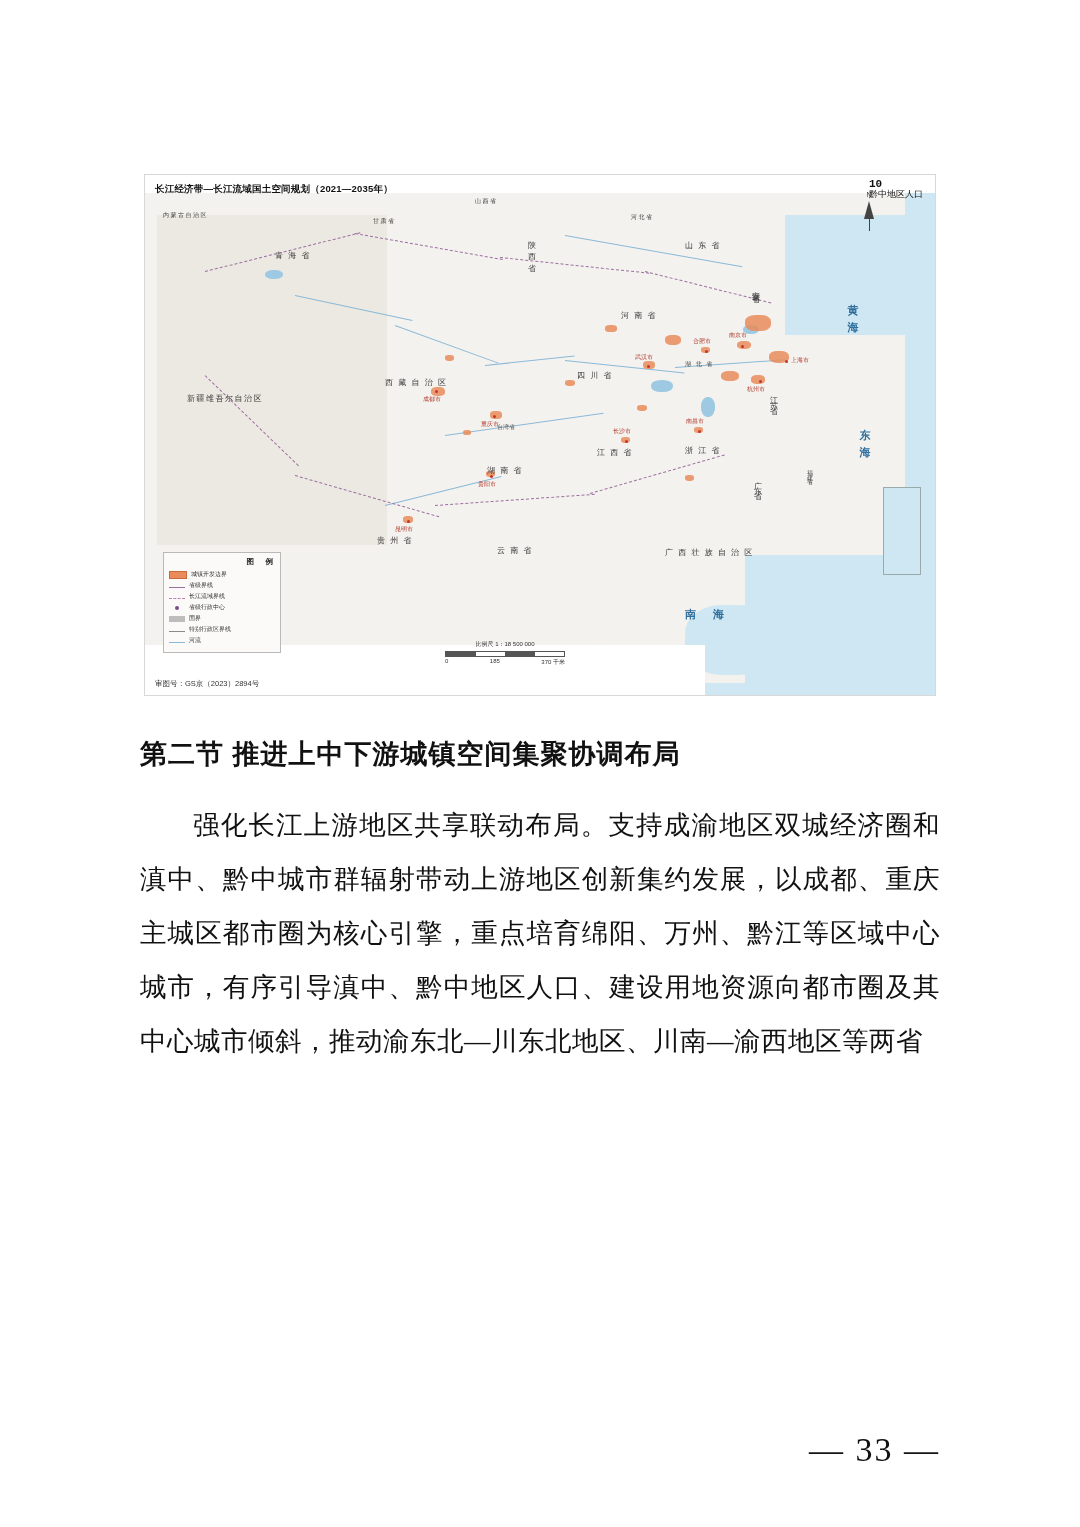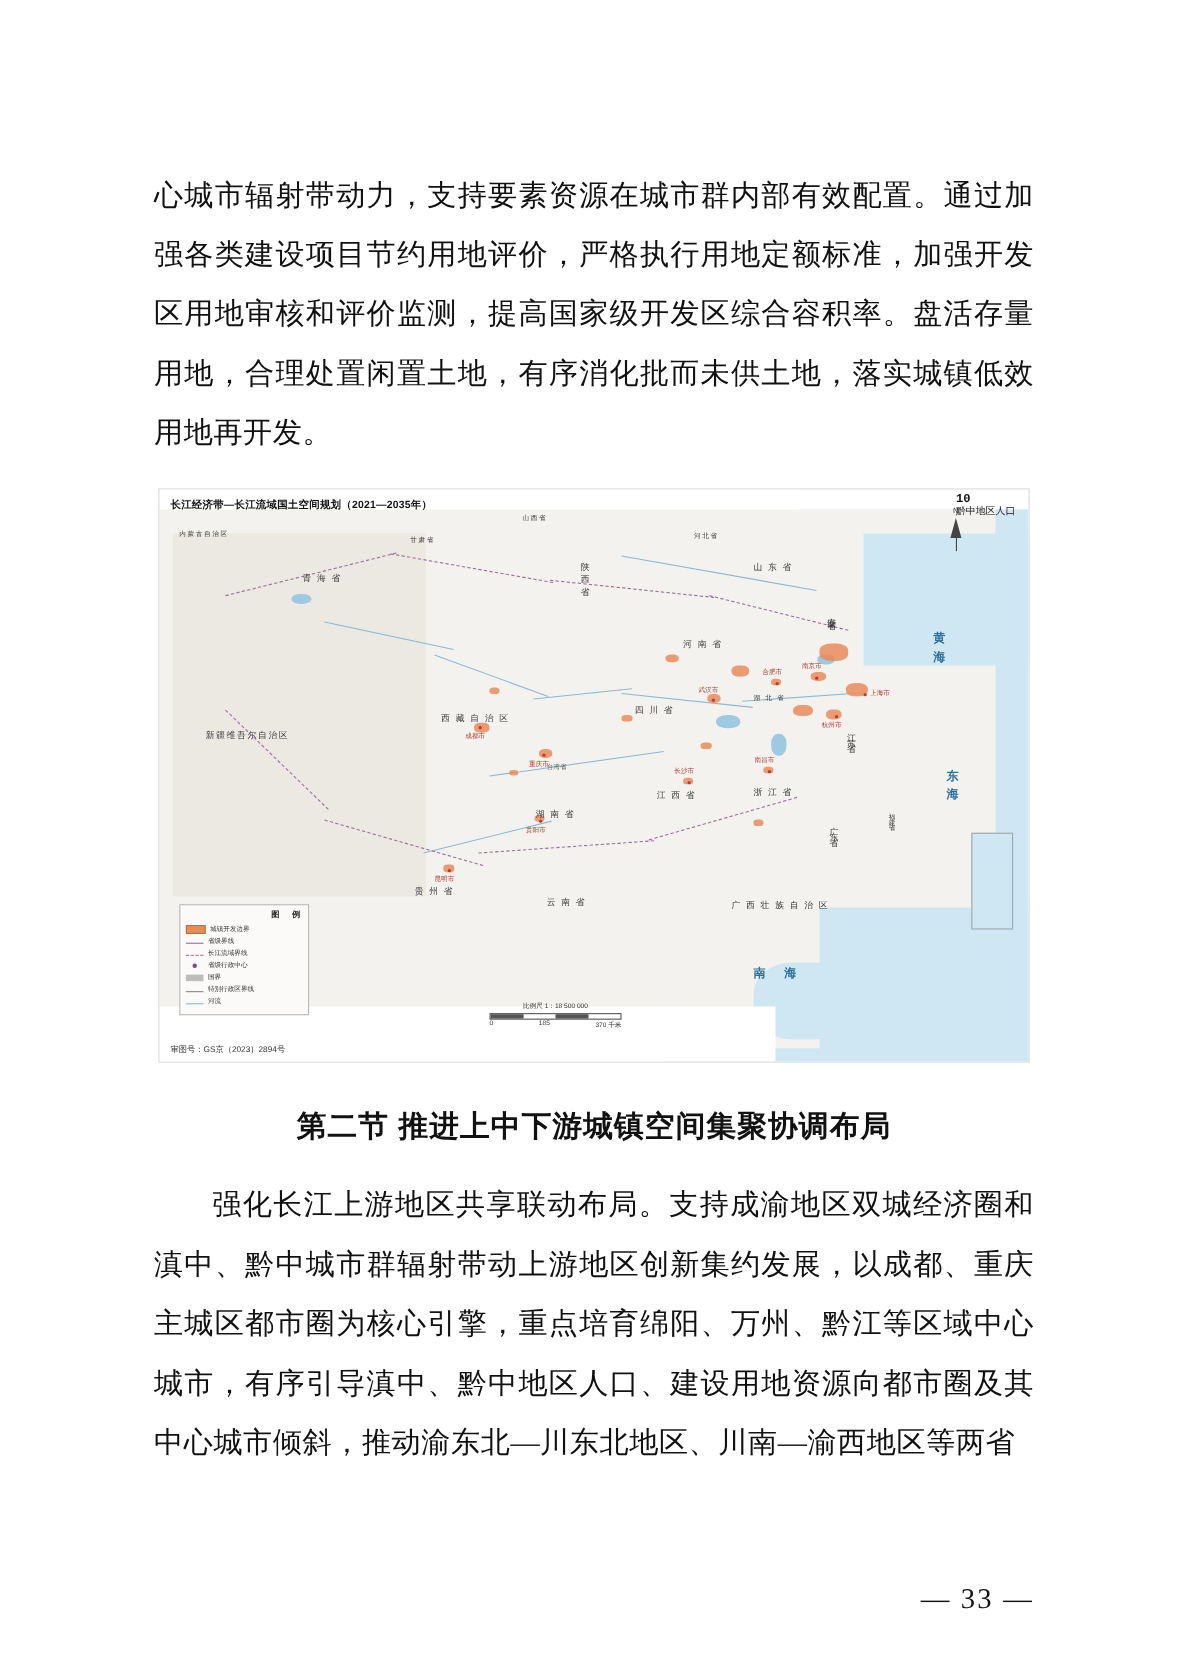--- a/index.html
+++ b/index.html
@@ -170,39 +170,37 @@
   .scalebar .ticks{display:flex;justify-content:space-between;}
 
   
   .inset{
     position:absolute;right:14px;bottom:120px;width:36px;height:86px;
     border:1px solid #9aa;background:#cfe7f2;
   }
 
   
   .section-heading{
-    text-align:center;
     font-family:"Liberation Sans",sans-serif;
     font-weight:bold;
     font-size:27px;
     letter-spacing:1px;
     margin:40px 0 26px 0;
   }
   .page-number{
     position:absolute;
     right:140px;bottom:58px;
-    font-size:26px;letter-spacing:2px;
+    font-size:34px;letter-spacing:2px;
   }
 </style>
 </head>
 <body>
 
 <div class="page">
 
-  <p class="para">心城市辐射带动力，支持要素资源在城市群内部有效配置。通过加强各类建设项目节约用地评价，严格执行用地定额标准，加强开发区用地审核和评价监测，提高国家级开发区综合容积率。盘活存量用地，合理处置闲置土地，有序消化批而未供土地，落实城镇低效用地再开发。</p>
 
   <div class="figure">
     <div class="map-frame">
 
       <div class="sea"></div>
       <div class="sea2"></div>
       <div class="land"></div>
       <div class="plateau"></div>
 
       <div style="position:absolute;left:600px;top:380px;width:200px;height:140px;background:#cfe7f2;"></div>
@@ -276,21 +274,21 @@
 
       <div class="prov-label" style="left:130px;top:75px;">青 海 省</div>
       <div class="prov-label small" style="left:228px;top:42px;font-size:6px;">甘肃省</div>
       <div class="prov-label vert" style="left:380px;top:60px;">陕　西　省</div>
       <div class="prov-label" style="left:448px;top:135px;margin-left:28px;">河 南 省</div>
       <div class="prov-label" style="left:540px;top:65px;">山 东 省</div>
       <div class="prov-label" style="left:486px;top:38px;font-size:6px;">河北省</div>
       <div class="prov-label" style="left:330px;top:22px;font-size:6px;">山西省</div>
       <div class="prov-label" style="left:18px;top:36px;font-size:6px;">内蒙古自治区</div>
       <div class="prov-label" style="left:42px;top:218px;">新疆维吾尔自治区</div>
-      <div class="prov-label" style="left:256px;top:202px;">西 藏 自 治 区</div>
+      <div class="prov-label" style="left:240px;top:202px;">西 藏 自 治 区</div>
       <div class="prov-label" style="left:432px;top:195px;">四 川 省</div>
       <div class="prov-label" style="left:540px;top:185px;font-size:6px;">湖 北 省</div>
       <div class="prov-label vert" style="left:604px;top:110px;">安徽省</div>
       <div class="prov-label vert" style="left:622px;top:215px;">江 苏 省</div>
       <div class="prov-label" style="left:540px;top:270px;">浙 江 省</div>
       <div class="prov-label" style="left:452px;top:272px;">江 西 省</div>
       <div class="prov-label" style="left:342px;top:290px;">湖 南 省</div>
       <div class="prov-label" style="left:232px;top:360px;">贵 州 省</div>
       <div class="prov-label" style="left:352px;top:370px;">云 南 省</div>
       <div class="prov-label" style="left:520px;top:372px;">广 西 壮 族 自 治 区</div>

